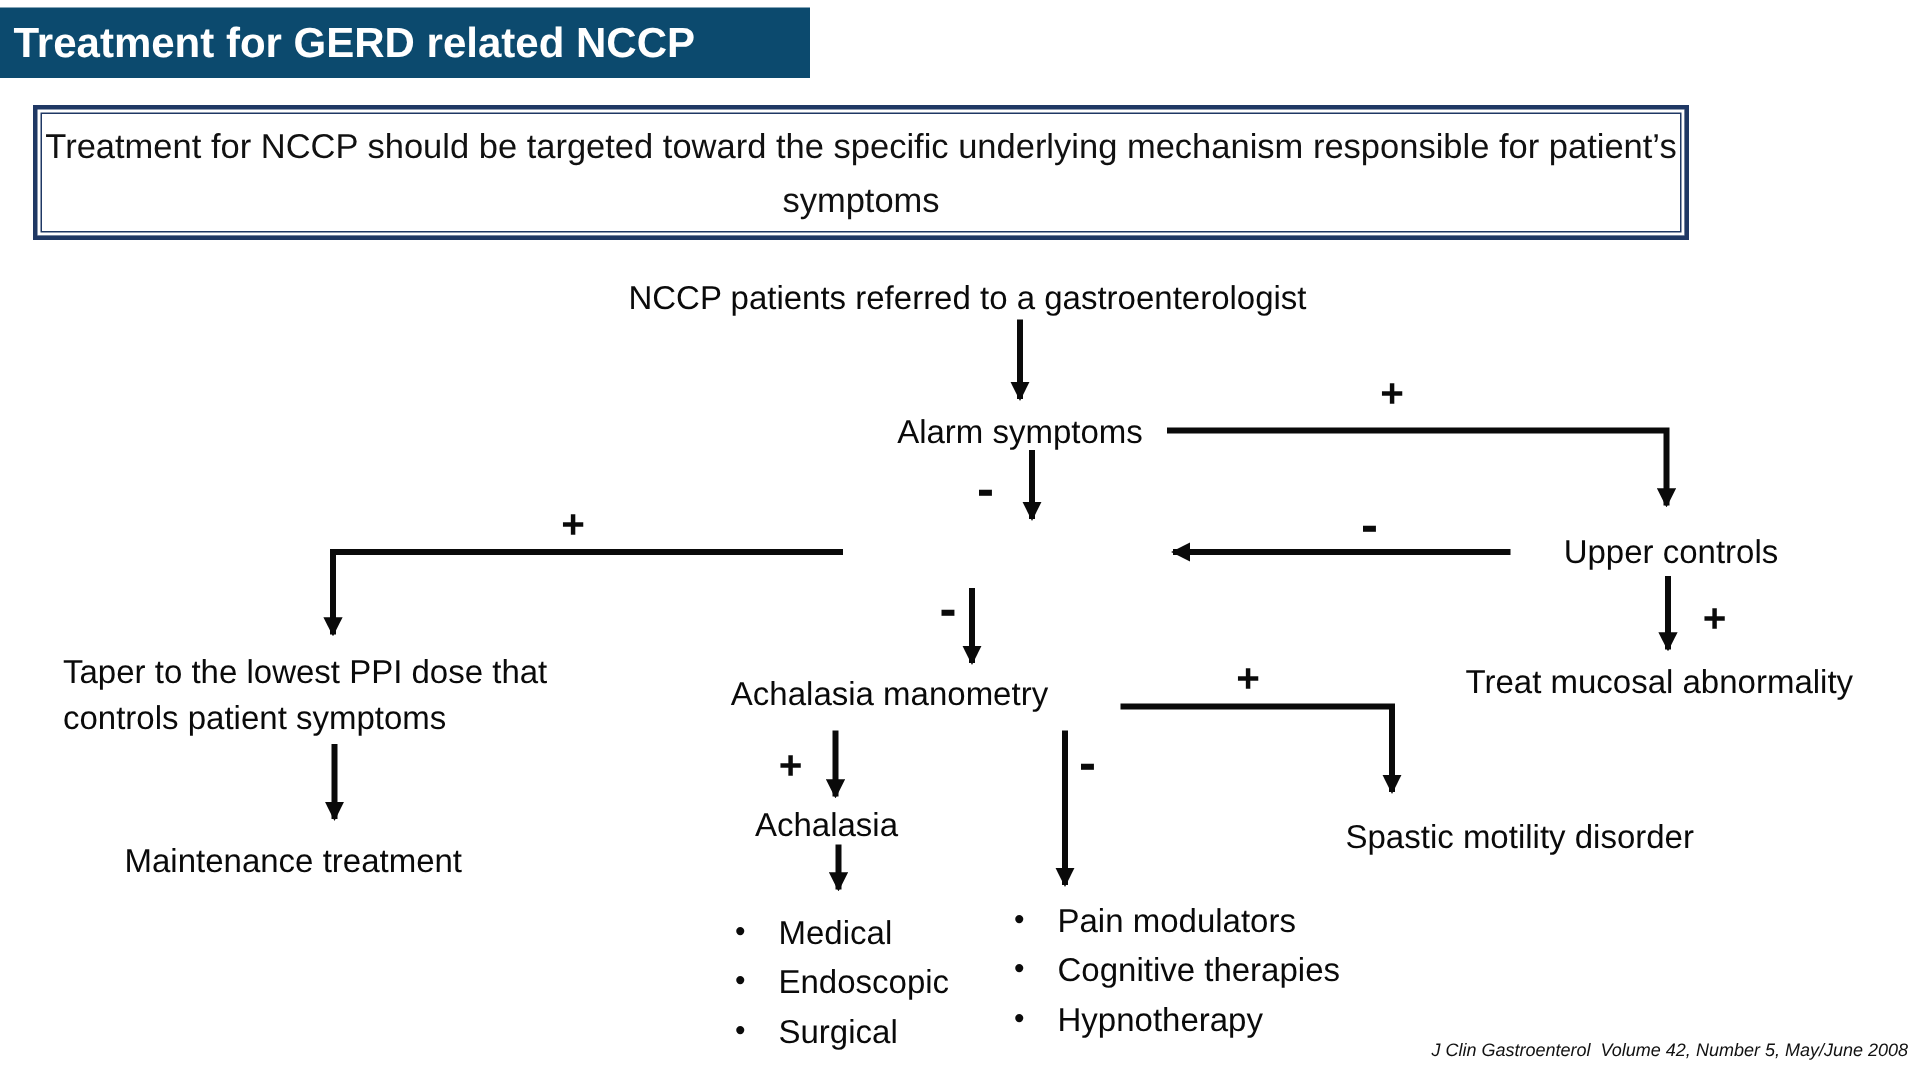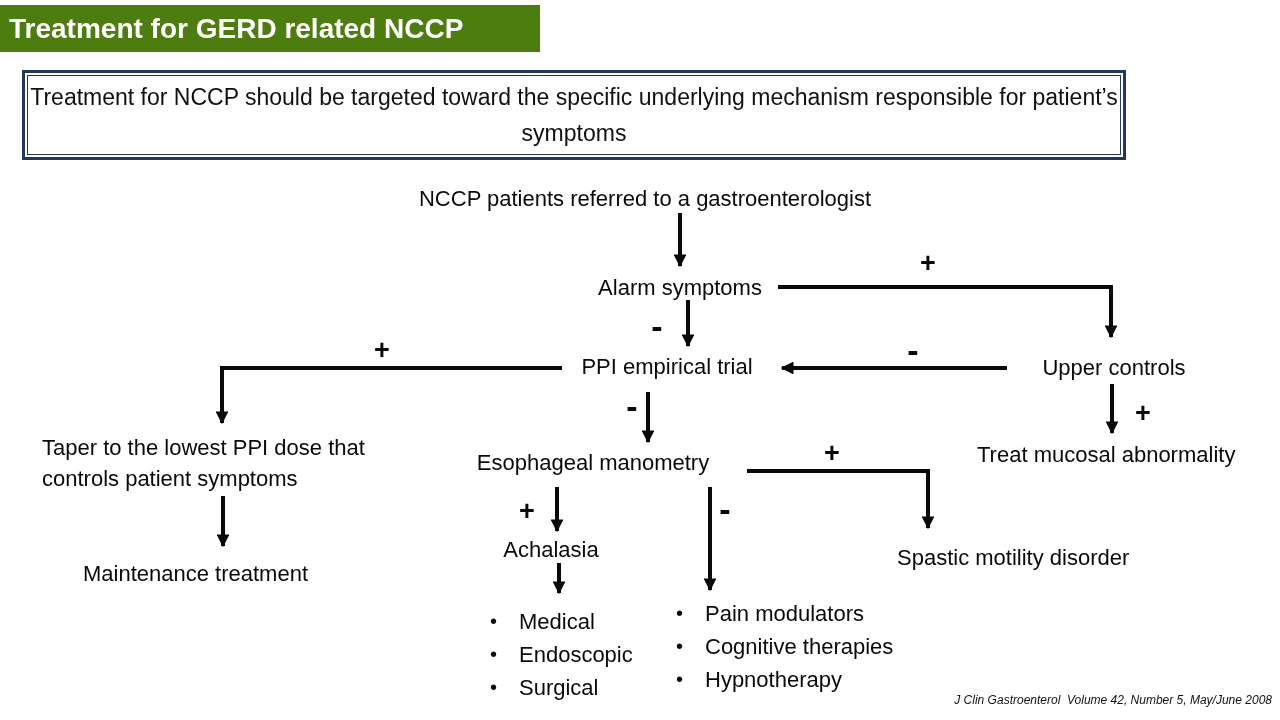--- a/index.html
+++ b/index.html
@@ -1,21 +1,21 @@
 <!DOCTYPE html>
 <html><head>
 <meta charset="utf-8">
 <style>
   html,body{margin:0;padding:0;background:#888;}
   #slide{
     position:relative;width:1280px;height:720px;background:#ffffff;overflow:hidden;
     font-family:"Liberation Sans","DejaVu Sans",sans-serif;color:#0a0a0a;
   }
   #title-bar{
-    position:absolute;left:0;top:5px;width:540px;height:47px;background:#4d7c0f;
+    position:absolute;left:0;top:5px;width:540px;height:47px;background:#0c4a6e;
     color:#ffffff;font-size:28px;font-weight:700;line-height:47px;padding-left:9px;
     box-sizing:border-box;white-space:nowrap;
   }
   #banner{
     position:absolute;left:22px;top:70px;width:1104px;height:90px;box-sizing:border-box;
     border:3px solid #1f3864;
     box-shadow:inset 0 0 0 2px #ffffff, inset 0 0 0 3px #1f3864;
     display:flex;align-items:center;justify-content:center;
   }
   #banner .banner-text{
@@ -65,25 +65,24 @@
     <path d="M648,392 V442" marker-end="url(#ah)"></path>
     <path d="M557,487 V531" marker-end="url(#ah)"></path>
     <path d="M559,563 V593" marker-end="url(#ah)"></path>
     <path d="M710,487 V590" marker-end="url(#ah)"></path>
     <path d="M747,471 H928 V528" marker-end="url(#ah)"></path>
     <path d="M1112,384 V433" marker-end="url(#ah)"></path>
   </svg>
 
   <div class="node centered" style="left:345px;top:186px;width:600px;">NCCP patients referred to a gastroenterologist</div>
   <div class="node centered" style="left:580px;top:275px;width:200px;">Alarm symptoms</div>
-  <div class="node centered" style="left:567px;top:354px;width:200px;">PPI empirical trial</div>
   <div class="node centered" style="left:1014px;top:355px;width:200px;">Upper controls</div>
   <div class="node" style="left:42px;top:432px;width:375px;line-height:31px;">Taper to the lowest PPI dose that controls patient symptoms</div>
   <div class="node" style="left:83px;top:561px;white-space:nowrap;">Maintenance treatment</div>
-  <div class="node centered" style="left:473px;top:450px;width:240px;">Esophageal manometry</div>
+  <div class="node centered" style="left:473px;top:450px;width:240px;">Achalasia manometry</div>
   <div class="node centered" style="left:471px;top:537px;width:160px;">Achalasia</div>
   <div class="node" style="left:977px;top:442px;white-space:nowrap;">Treat mucosal abnormality</div>
   <div class="node" style="left:897px;top:545px;white-space:nowrap;">Spastic motility disorder</div>
 
   <span class="sign plus" style="left:928px;top:263px;">+</span>
   <span class="sign minus" style="left:913px;top:350px;">-</span>
   <span class="sign minus" style="left:657px;top:326px;">-</span>
   <span class="sign plus" style="left:382px;top:350px;">+</span>
   <span class="sign minus" style="left:632px;top:406px;">-</span>
   <span class="sign plus" style="left:527px;top:511px;">+</span>

